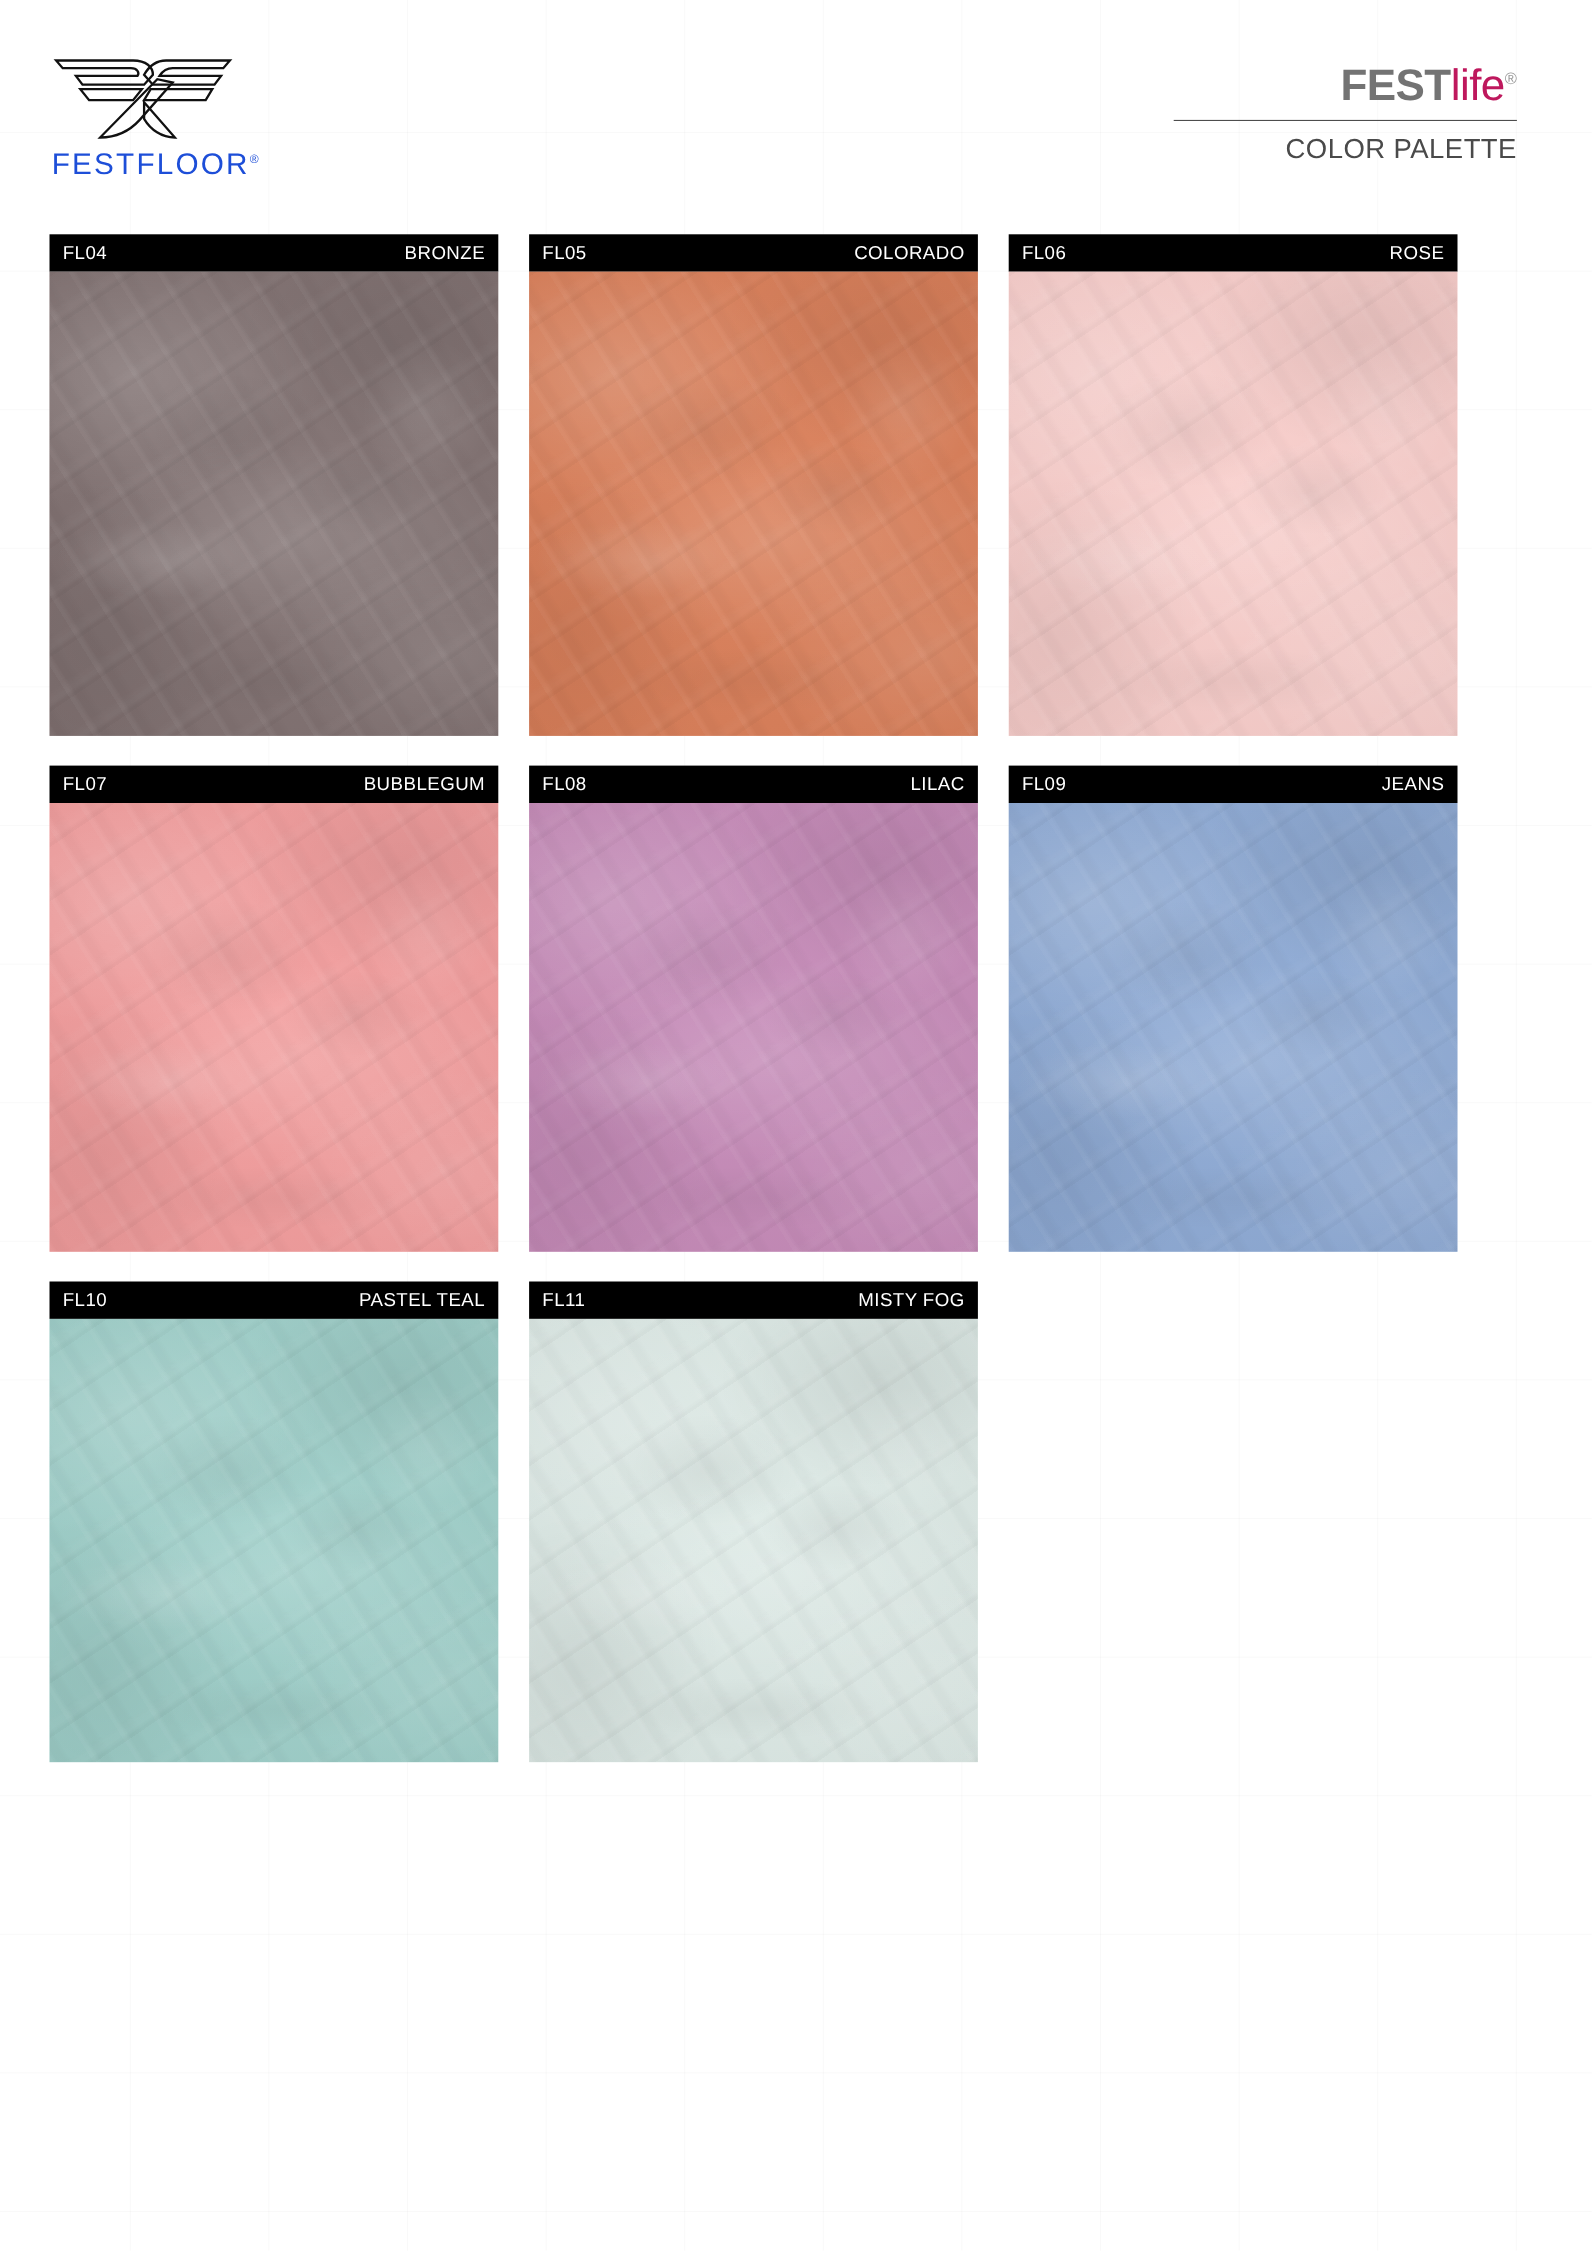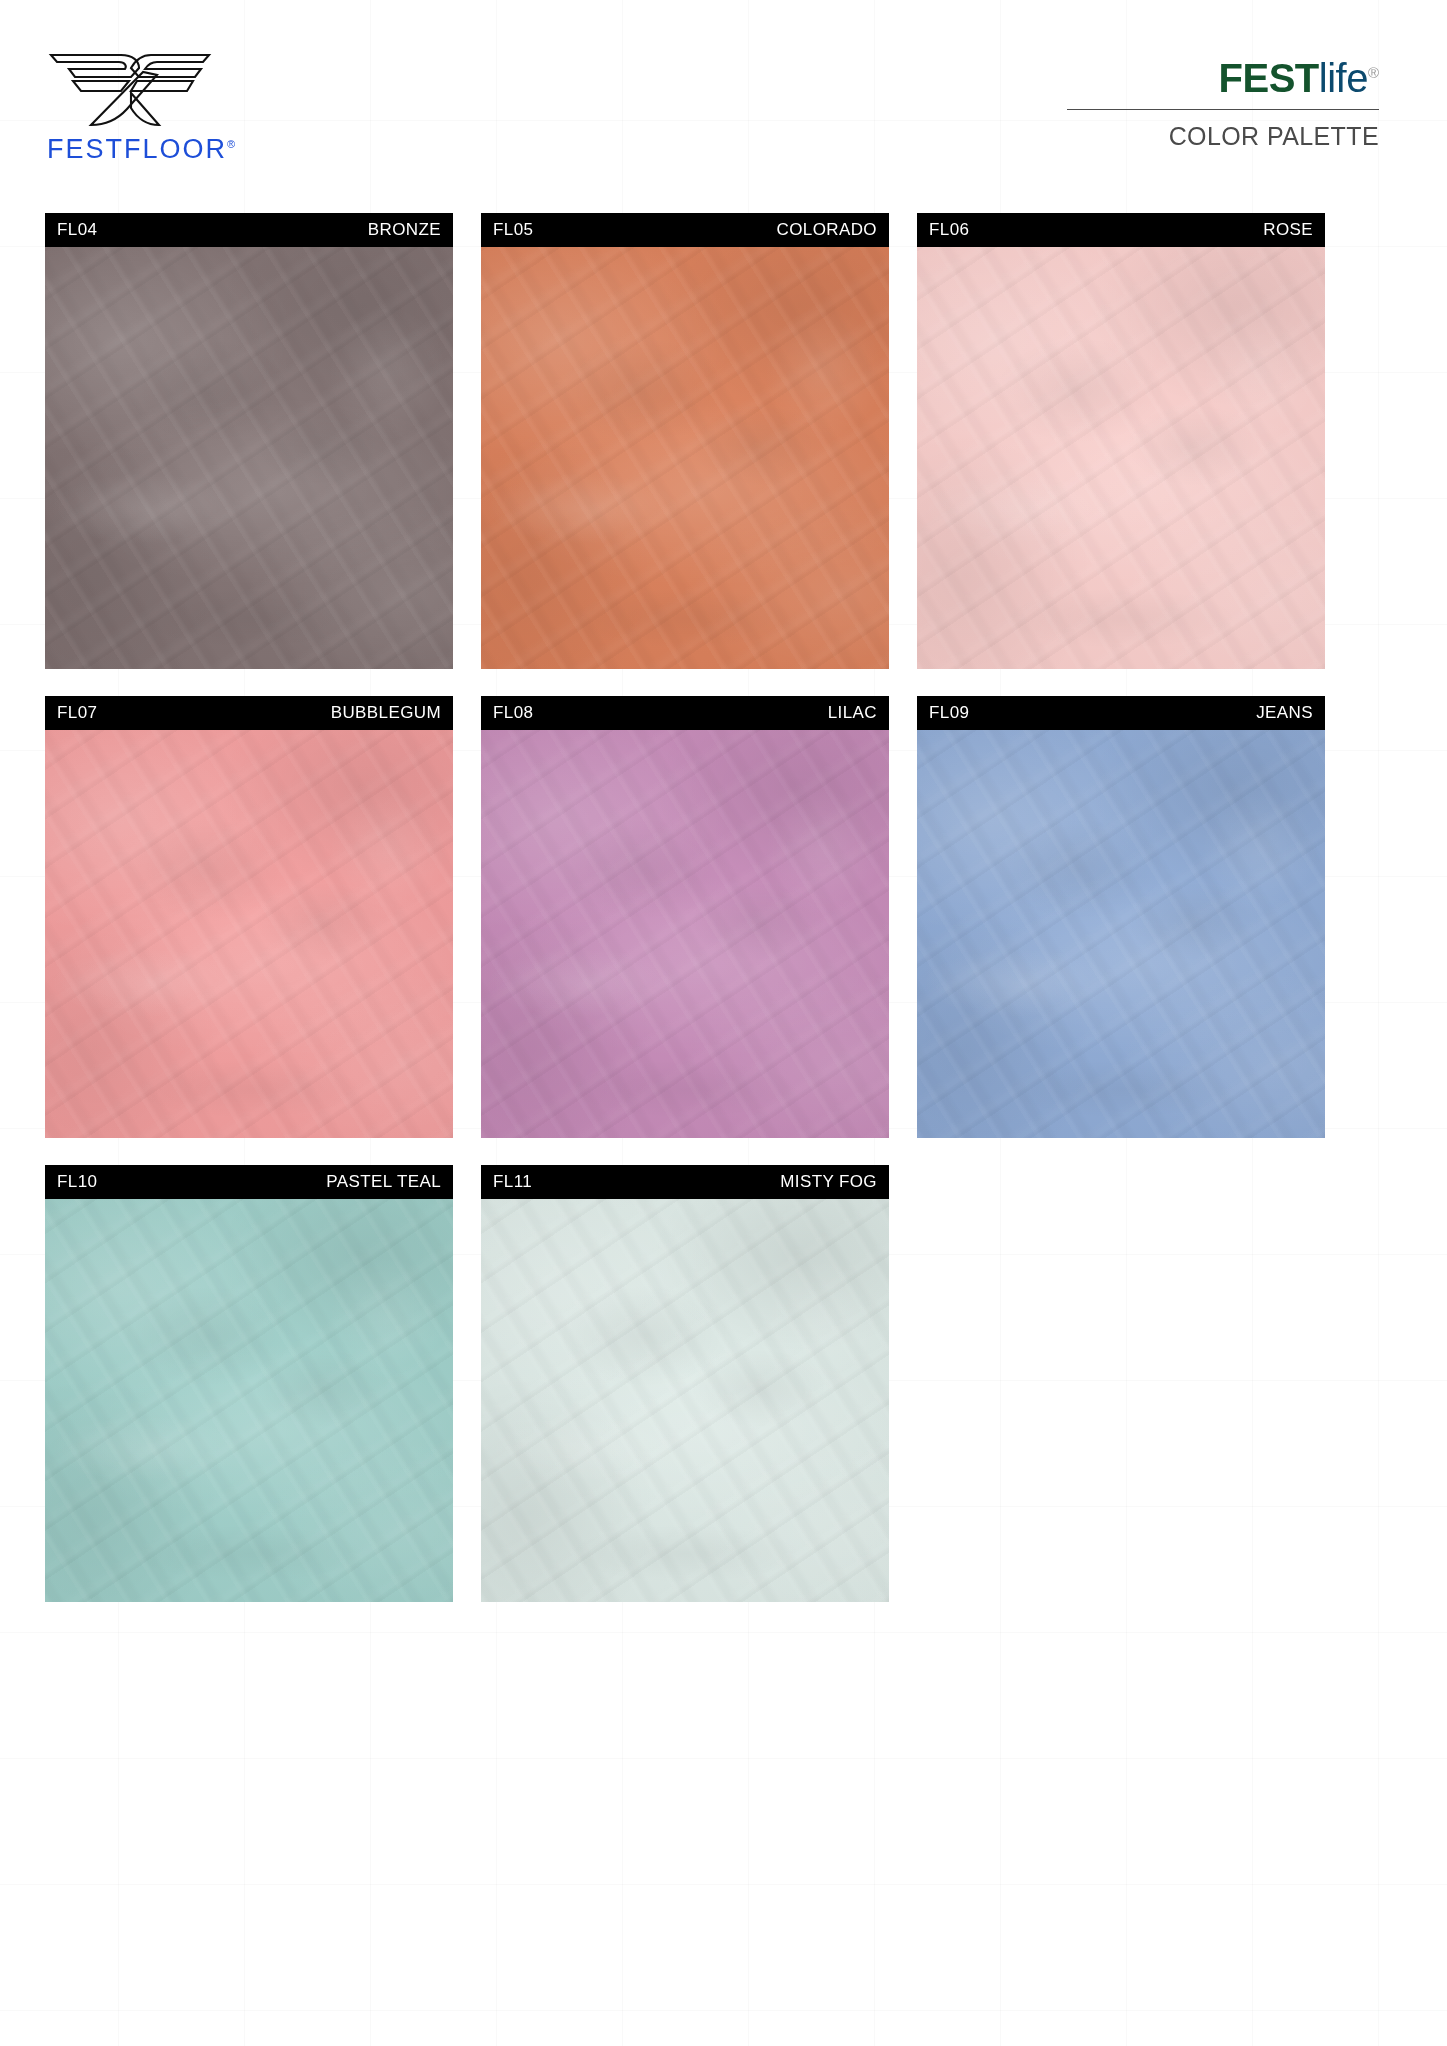--- a/index.html
+++ b/index.html
@@ -75,26 +75,26 @@
     text-align: right;
   }
   .festlife {
     font-size: 40px;
     line-height: 1;
     white-space: nowrap;
     color: #5e5e5e;
   }
   .festlife .fest {
     font-weight: 700;
-    color: #14532d;
+    color: #737373;
     letter-spacing: -0.5px;
   }
   .festlife .life {
     font-weight: 400;
-    color: #0c4a6e;
+    color: #be185d;
     letter-spacing: -0.5px;
   }
   .festlife .reg {
     font-size: 15px;
     vertical-align: super;
     color: #9a9a9a;
   }
   .brand-rule {
     margin: 11px 0 0 0;
     border: 0;

